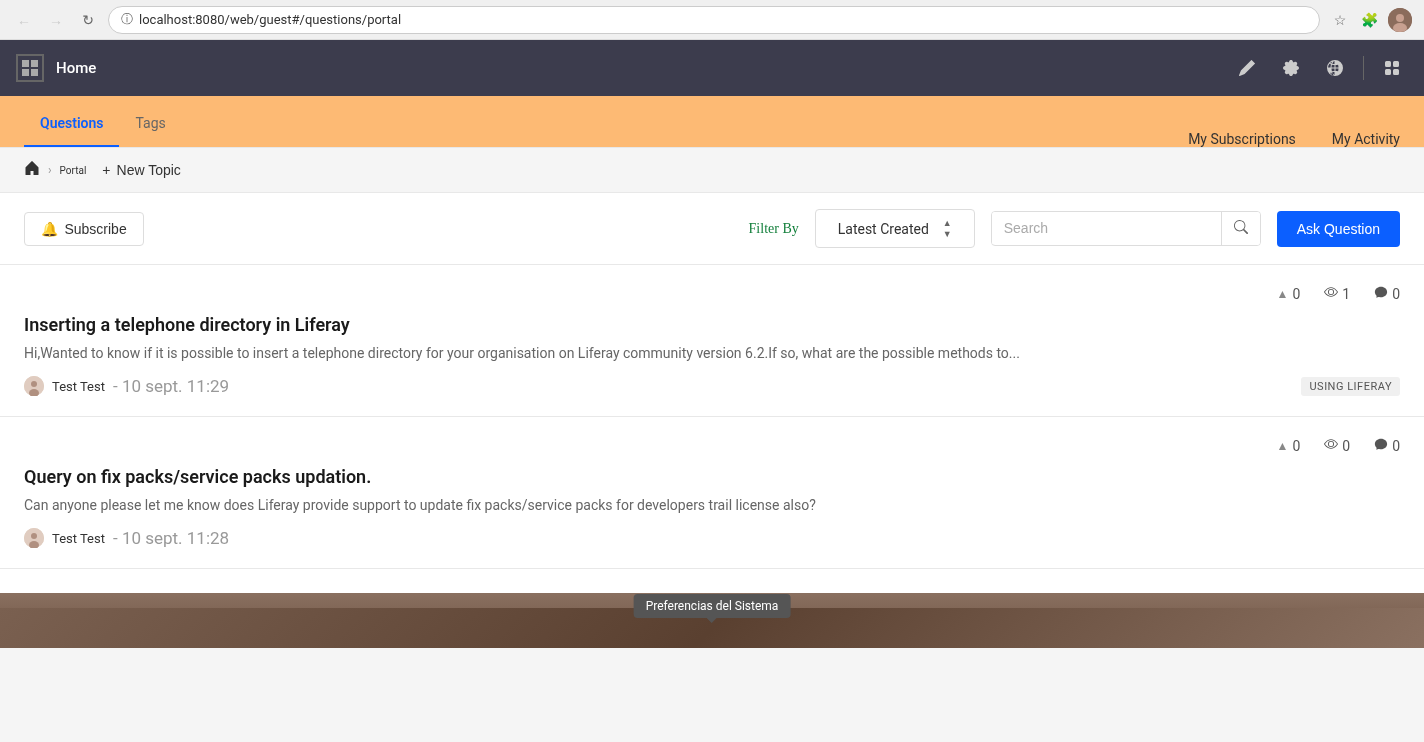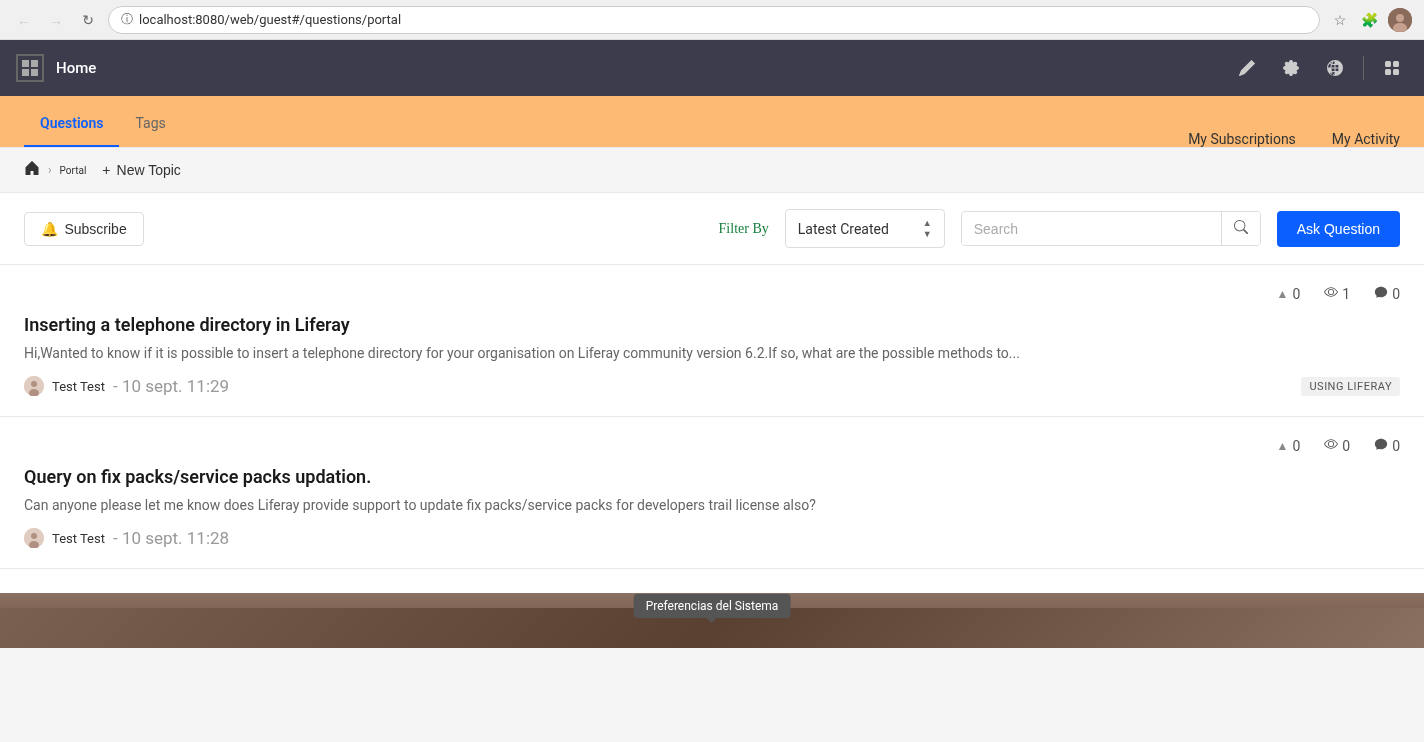--- a/index.html
+++ b/index.html
@@ -196,44 +196,44 @@
       font-size: 14px;
       color: #15803d;
       font-family: Liberation Serif, serif;
     }
     .filter-select-wrapper {
       display: flex;
       align-items: center;
       gap: 4px;
       border: 1px solid #ddd;
       border-radius: 4px;
-      padding: 8px 12px;
+      padding: 8px 22px;
       background: white;
       cursor: pointer;
       min-width: 160px;
     }
     .filter-select-text {
       font-size: 14px;
       color: #333;
       flex: 1;
     }
     .filter-select-arrows {
       display: flex;
       flex-direction: column;
       gap: 1px;
       color: #666;
       font-size: 9px;
     }
     .search-box {
       display: flex;
-      align-items: center;
+      align-items: flex-start;
       border: 1px solid #ddd;
       border-radius: 4px;
       overflow: hidden;
-      width: 300px;
+      width: 270px;
     }
     .search-input {
       flex: 1;
       border: none;
       outline: none;
       padding: 8px 12px;
       font-size: 14px;
       color: #333;
     }
     .search-input::placeholder { color: #aaa; }

